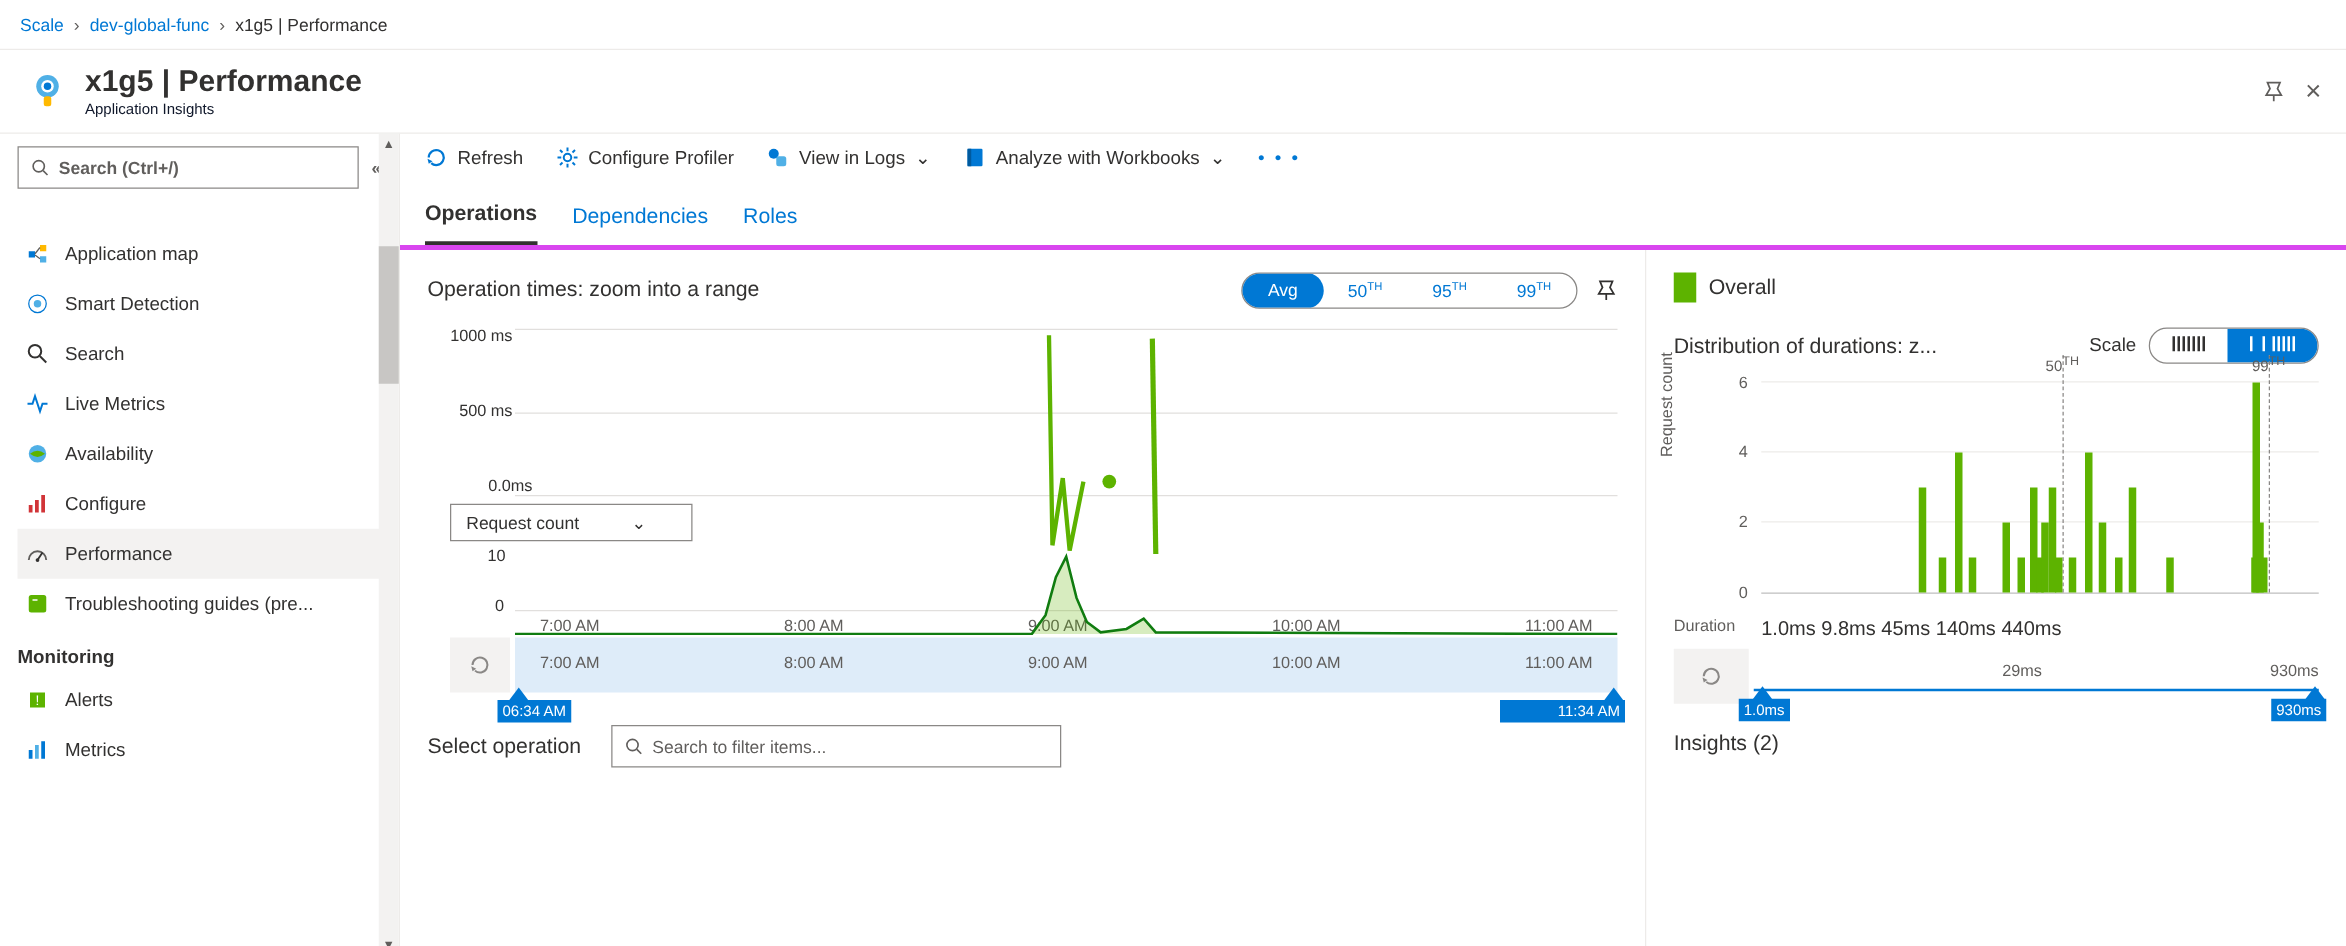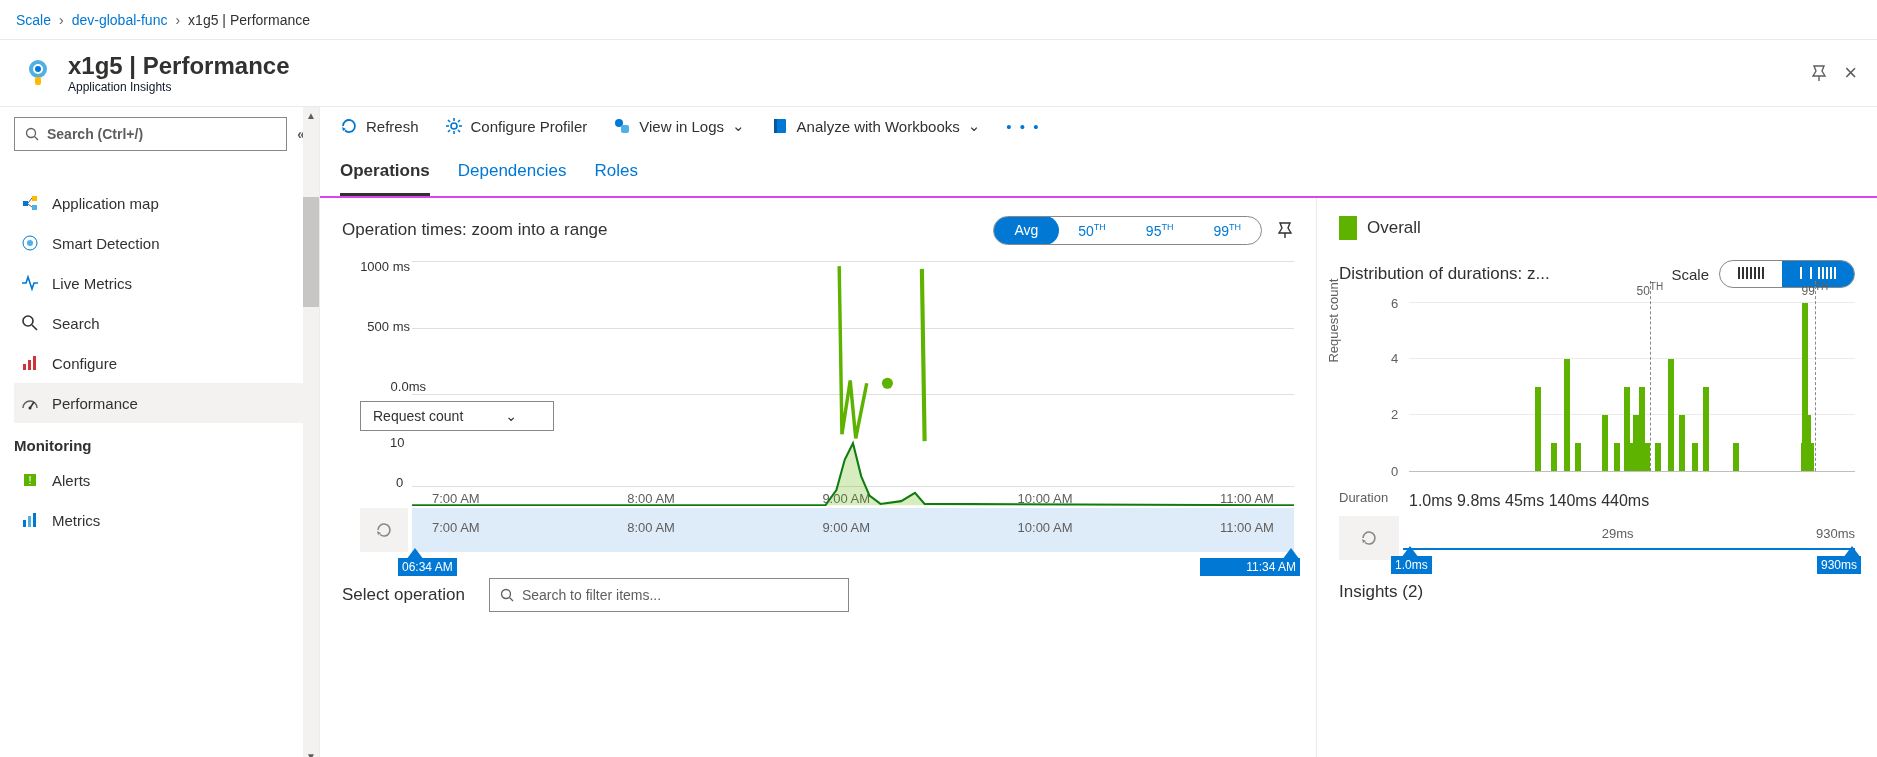--- a/index.html
+++ b/index.html
@@ -38,21 +38,21 @@
 .scroll-arrow { position:absolute; right:0; width:16px; height:16px; display:flex; align-items:center; justify-content:center; font-size:10px; color:#605e5c;}
 .scroll-arrow.up{top:0;} .scroll-arrow.down{bottom:0;}
 
 
 .main { flex:1; display:flex; flex-direction:column; overflow:hidden; }
 .toolbar { display:flex; align-items:center; gap:26px; padding:10px 20px; font-size:15px; color:#323130; }
 .toolbar .tbtn { display:flex; align-items:center; gap:8px; cursor:pointer; }
 .toolbar .tbtn .ticon { color:#0078d4; }
 .toolbar .more { color:#0078d4; letter-spacing:2px; }
 
-.tabs { display:flex; gap:28px; padding:0 20px; border-bottom:2px solid #d946ef; margin-top:6px; }
+.tabs { display:flex; gap:28px; padding:0 20px; border-bottom:4px solid #d946ef; margin-top:6px;align-items:center; }
 .tab { padding:10px 0 12px; font-size:17px; cursor:pointer; color:#0078d4; }
 .tab.active { color:#323130; font-weight:600; border-bottom:3px solid #323130; }
 
 .content { flex:1; display:flex; overflow:hidden; }
 .left-panel { flex:1; padding:18px 22px 0 22px; border-right:1px solid #edebe9; }
 .right-panel { width:560px; padding:18px 22px 0 22px; }
 
 
 .chart-hdr { display:flex; align-items:center; gap:14px; }
 .chart-title { font-size:17px; }
@@ -192,53 +192,71 @@
             <svg width="18" height="18">
               <circle cx="9" cy="9" r="7" stroke="#0078d4" fill="none"></circle>
               <circle cx="9" cy="9" r="3" fill="#50b0e6"></circle>
             </svg>
           </span>
         <span>Smart Detection</span>
       </li>
       <li class="nav-item">
         <span class="nicon">
             <svg width="18" height="18">
-              <polyline points="1,9 5,9 7,3 11,15 13,9 17,9" stroke="#0078d4" fill="none" stroke-width="1.6"></polyline>
-            </svg>
-          </span>
-        <span>Live Metrics</span>
-      </li>
-      <li class="nav-item">
-        <span class="nicon">
-            <svg width="18" height="18">
               <circle cx="7" cy="7" r="5" stroke="#323130" fill="none" stroke-width="1.6"></circle>
               <line x1="11" y1="11" x2="16" y2="16" stroke="#323130" stroke-width="1.6"></line>
             </svg>
           </span>
         <span>Search</span>
+      </li>
+      <li class="nav-item">
+        <span class="nicon">
+            <svg width="18" height="18">
+              <polyline points="1,9 5,9 7,3 11,15 13,9 17,9" stroke="#0078d4" fill="none" stroke-width="1.6"></polyline>
+            </svg>
+          </span>
+        <span>Live Metrics</span>
+      </li>
+      <li class="nav-item">
+        <span class="nicon">
+            <svg width="18" height="18">
+              <circle cx="9" cy="9" r="7" fill="#50b0e6"></circle>
+              <path d="M3 9 Q9 4 15 9 Q9 14 3 9" fill="#5db300"></path>
+            </svg>
+          </span>
+        <span>Availability</span>
       </li>
       <li class="nav-item">
         <span class="nicon">
             <svg width="18" height="18">
               <rect x="2" y="10" width="3" height="6" fill="#d13438"></rect>
               <rect x="7" y="6" width="3" height="10" fill="#d13438"></rect>
               <rect x="12" y="2" width="3" height="14" fill="#d13438"></rect>
             </svg>
           </span>
         <span>Configure</span>
       </li>
       <li class="nav-item selected">
         <span class="nicon">
             <svg width="18" height="18">
               <path d="M2 14 A7 7 0 0 1 16 14" stroke="#605e5c" fill="none" stroke-width="1.5"></path>
               <line x1="9" y1="14" x2="13" y2="8" stroke="#323130" stroke-width="1.5"></line>
               <circle cx="9" cy="14" r="1.5" fill="#323130"></circle>
             </svg>
           </span>
         <span>Performance</span>
+      </li>
+      <li class="nav-item">
+        <span class="nicon">
+            <svg width="18" height="18">
+              <rect x="2" y="2" width="14" height="14" rx="2" fill="#5db300"></rect>
+              <polyline points="5,6 9,6 M5,9 12,9 M5,12 12,12" stroke="#fff" stroke-width="1.3"></polyline>
+            </svg>
+          </span>
+        <span>Troubleshooting guides (pre...</span>
       </li>
     </ul>
 
     <div class="section-hdr">Monitoring</div>
     <ul class="nav-list">
       <li class="nav-item">
         <span class="nicon">
             <svg width="18" height="18">
               <rect x="3" y="3" width="12" height="12" fill="#5db300"></rect>
               <text x="9" y="13" text-anchor="middle" fill="#fff" font-size="11">!</text>

